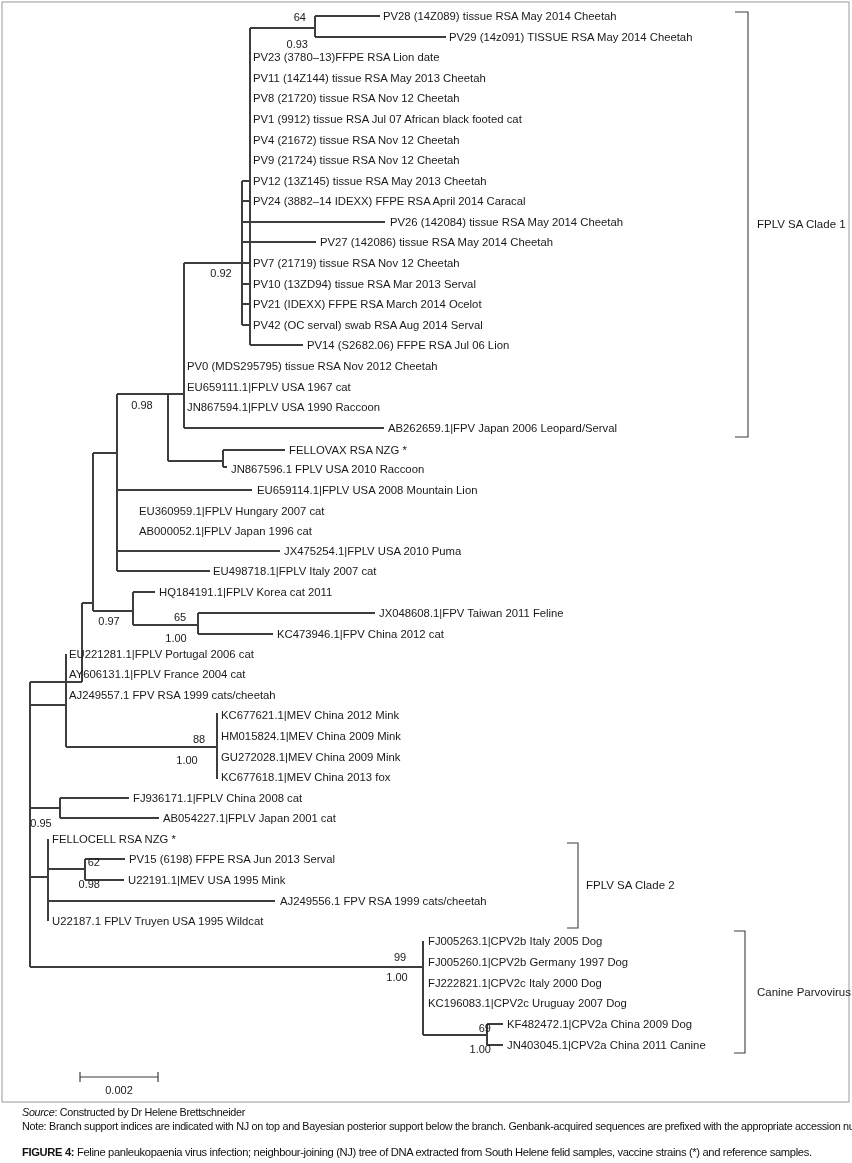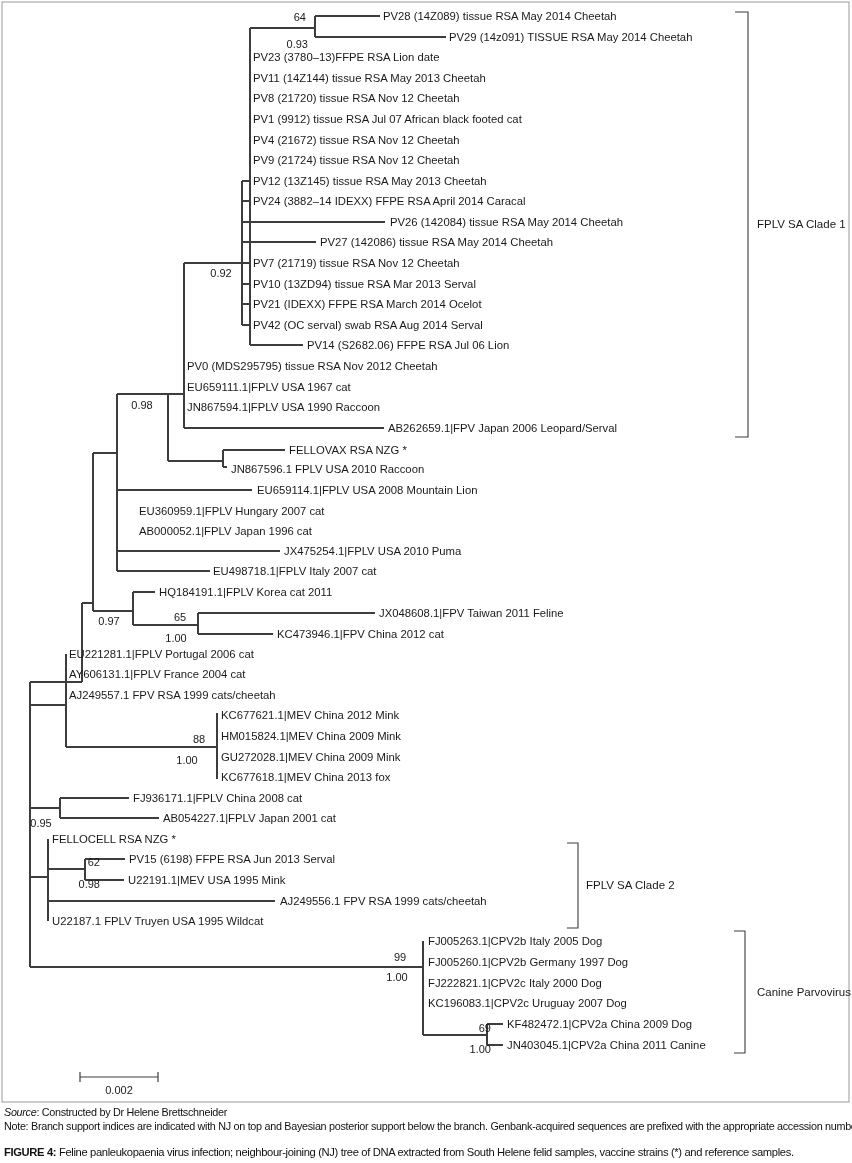--- a/index.html
+++ b/index.html
@@ -1,20 +1,20 @@
 <!DOCTYPE html>
 <html><head>
 <meta charset="utf-8">
 <style>
   html,body{margin:0;padding:0;background:#fff;}
   #stage{position:relative;width:852px;height:1163px;background:#fff;overflow:hidden;
          font-family:"Liberation Sans",sans-serif;}
   svg{position:absolute;left:0;top:0;}
   svg text{font-family:"Liberation Sans",sans-serif;fill:#1a1a1a;}
-  .caption{position:absolute;left:4px;white-space:nowrap;color:#111;
+  .caption{position:absolute;left:22px;white-space:nowrap;color:#111;
            font-size:10.8px;letter-spacing:-0.3px;}
   .cap-source{top:1106px;}
   .cap-note1{top:1120px;}
   .cap-note2{top:1133px;}
   .cap-fig{top:1146px;font-size:11.2px;letter-spacing:-0.35px;}
   .it{font-style:italic;}
   .bd{font-weight:bold;margin-top:20px;}
 </style>
 </head>
 <body>

